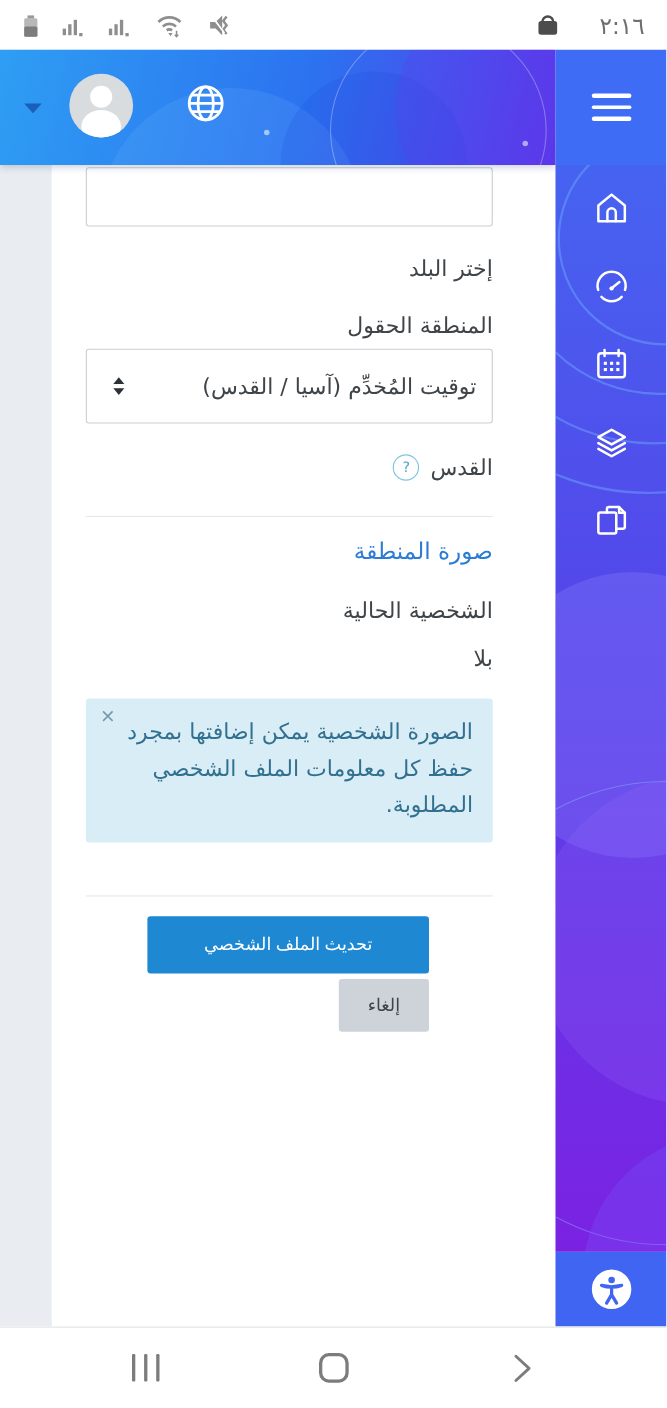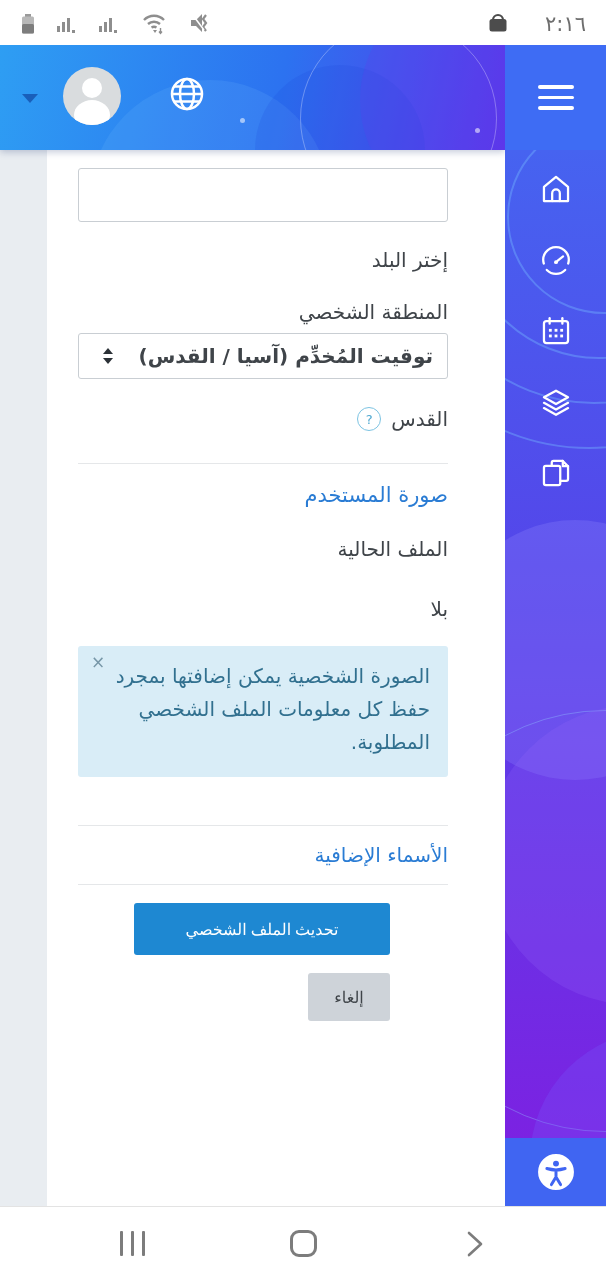--- a/index.html
+++ b/index.html
@@ -47,44 +47,44 @@
   .sb1{left:-60px;top:370px;width:260px;height:260px;background:rgba(140,130,252,.30);}
   .sb2{left:-20px;top:555px;width:300px;height:300px;background:rgba(150,105,250,.22);}
   .sb3{left:25px;top:880px;width:260px;height:260px;background:rgba(120,90,250,.28);}
   .nav-icons{position:relative;padding-top:22px;display:flex;flex-direction:column;align-items:center;gap:37px;}
   .side-item{width:34px;height:34px;display:flex;align-items:center;justify-content:center;cursor:pointer;}
   .sidebar-footer{height:68px;background:#4065f2;flex:none;display:flex;align-items:center;justify-content:center;}
 
   
   .main{position:absolute;top:150px;left:0;width:505px;height:1056px;background:#e9edf1;z-index:1;}
   .card{position:absolute;left:47px;top:0;width:458px;height:1056px;background:#fff;box-sizing:border-box;
-    padding:16px 57px 0 31px;direction:rtl;overflow:hidden;color:#3f4449;font-size:20px;}
+    padding:0 57px 0 31px;direction:rtl;overflow:hidden;color:#3f4449;font-size:20px;}
   .input-ghost{margin-top:2px;height:54px;border:1px solid #c9ced3;border-radius:3px;background:#fff;box-sizing:border-box;}
   .field-label{margin-top:24px;line-height:28px;}
   .select{margin-top:7px;height:50px;border:1px solid #c9ced3;border-radius:3px;display:flex;align-items:center;
     justify-content:space-between;padding:0 14px 0 22px;box-sizing:border-box;cursor:pointer;background:#fff;}
-  .select.tall{height:46px;font-weight:bold;}
+  .select.tall{height:68px;}
   .select .val{color:#3f4449;}
   .desc-row{margin-top:28px;display:flex;align-items:center;gap:10px;height:24px;}
   .help-badge{width:22px;height:22px;border-radius:50%;border:1px solid #7cc3e2;color:#4fa8d0;font-size:13px;
     display:flex;align-items:center;justify-content:center;flex:none;cursor:pointer;direction:ltr;}
   .divider{border:none;border-top:1px solid #e5e7e9;margin:0;}
   .d1{margin-top:32px;}
   .d2{margin-top:48px;}
   .section-head{margin-top:16px;line-height:30px;font-size:21px;color:#2a7cd4;cursor:pointer;}
   .static-label{margin-top:26px;line-height:26px;}
-  .static-value{margin-top:34px;line-height:26px;}
+  .static-value{margin-top:17px;line-height:26px;}
   .alert{position:relative;margin-top:24px;background:#d9edf7;color:#31708f;border-radius:3px;
     padding:14px 18px 18px;line-height:33px;box-sizing:border-box;}
   .alert-close{position:absolute;left:13px;top:8px;font-size:17px;color:#7797a8;cursor:pointer;line-height:1;}
   .link-row{height:58px;display:flex;align-items:center;border-bottom:1px solid #e5e7e9;}
   .link-row a{color:#2a7cd4;text-decoration:none;cursor:pointer;}
   .btn{display:block;border:none;border-radius:3px;font-family:Liberation Serif, serif;font-size:16px;cursor:pointer;}
   .btn-primary{margin:18px 58px 0 auto;width:256px;height:52px;background:#1e88d2;color:#fff;}
-  .btn-cancel{margin:18px 58px 0 auto;width:82px;height:48px;background:#ced3d9;color:#3f4449;}
+  .btn-cancel{margin:5px 58px 0 auto;width:82px;height:48px;background:#ced3d9;color:#3f4449;}
   .footnote{margin-top:17px;line-height:30px;color:#55595c;}
 
   
   .navbar{position:absolute;left:0;bottom:0;width:606px;height:74px;background:#fff;border-top:1px solid #e3e3e3;
     box-sizing:border-box;z-index:9;display:flex;align-items:center;justify-content:space-between;padding:0 110px;}
   .nav-btn{width:44px;height:44px;display:flex;align-items:center;justify-content:center;cursor:pointer;}
   .recents{display:flex;gap:8px;}
   .recents i{display:block;width:3px;height:25px;background:#7c7c7c;border-radius:1px;}
   .homebtn{width:27px;height:27px;border:3px solid #7c7c7c;border-radius:9px;box-sizing:border-box;}
 </style>
@@ -228,50 +228,47 @@
     </div>
   </div>
 
   <div class="main">
     <div class="card">
 
       <div class="input-ghost"></div>
 
       <div class="field-label">إختر البلد</div>
 
-      <div class="field-label">المنطقة الشخصي</div>
+      <div class="field-label">المنطقة الحقول</div>
       <div class="select tall">
         <span class="val">توقيت المُخدِّم (آسيا / القدس)</span>
         <svg width="14" height="20" viewBox="0 0 14 20">
           <path d="M7 2 L12 8 H2 Z" fill="#2b3137"></path>
           <path d="M2 12 H12 L7 18 Z" fill="#2b3137"></path>
         </svg>
       </div>
 
       <div class="desc-row">
         <span>القدس</span>
         <span class="help-badge">?</span>
       </div>
 
       <hr class="divider d1">
 
-      <div class="section-head">صورة المستخدم</div>
-      <div class="static-label">الملف الحالية</div>
+      <div class="section-head">صورة المنطقة</div>
+      <div class="static-label">الشخصية الحالية</div>
       <div class="static-value">بلا</div>
 
       <div class="alert">
         <span class="alert-close">×</span>
         <span>الصورة الشخصية يمكن إضافتها بمجرد حفظ كل معلومات الملف الشخصي المطلوبة.</span>
       </div>
 
       <hr class="divider d2">
 
-      <div class="link-row">
-        <a>الأسماء الإضافية</a>
-      </div>
 
       <button class="btn btn-primary">تحديث الملف الشخصي</button>
       <button class="btn btn-cancel">إلغاء</button>
 
     </div>
   </div>
 
   <div class="navbar">
     <div class="nav-btn">
       <div class="recents">

